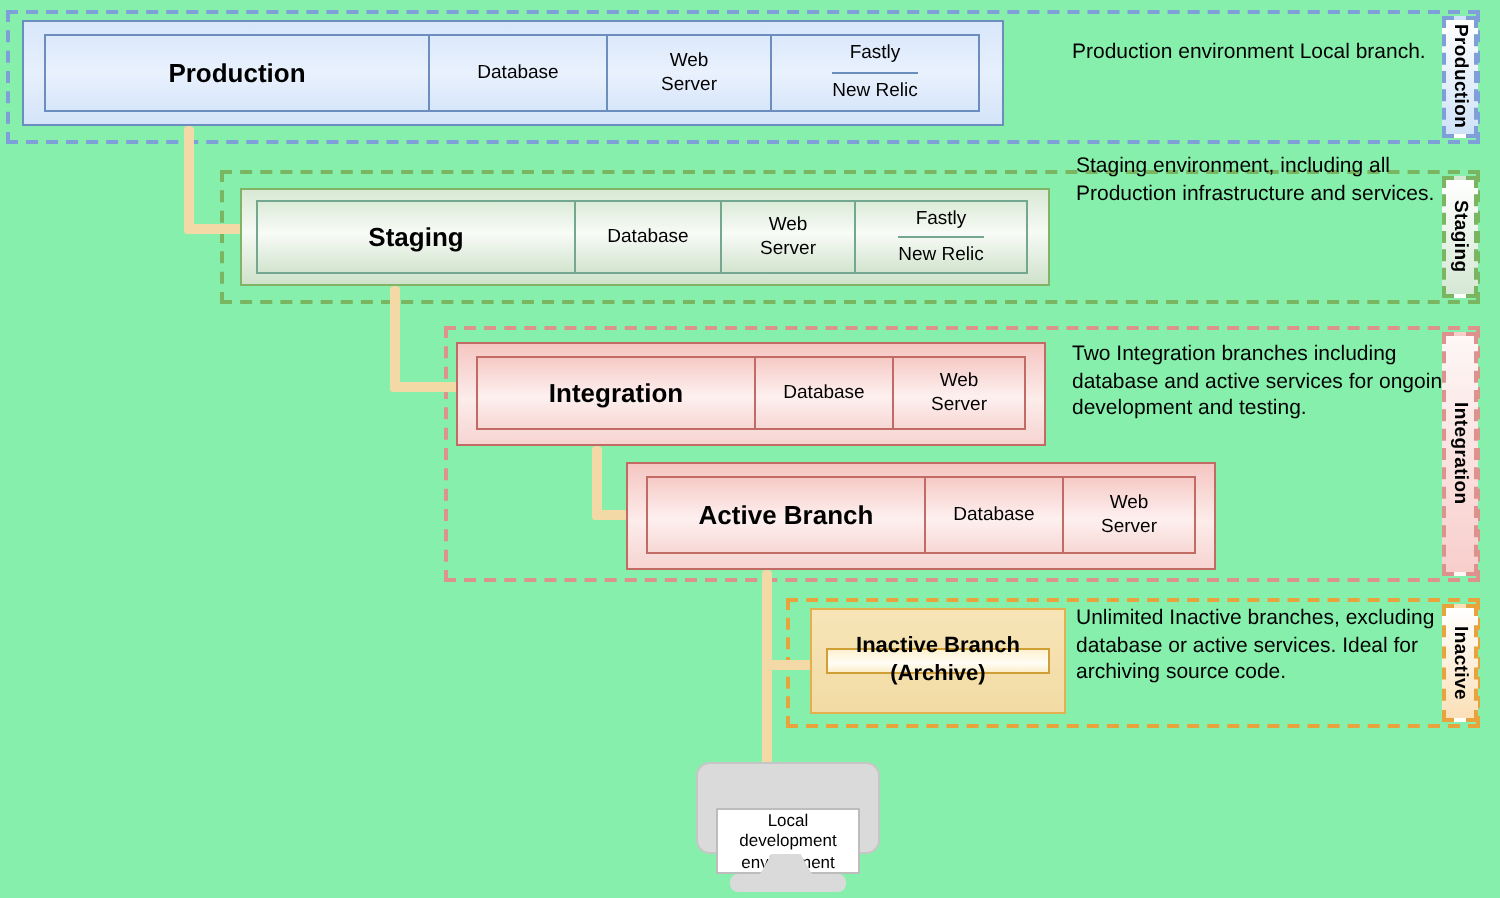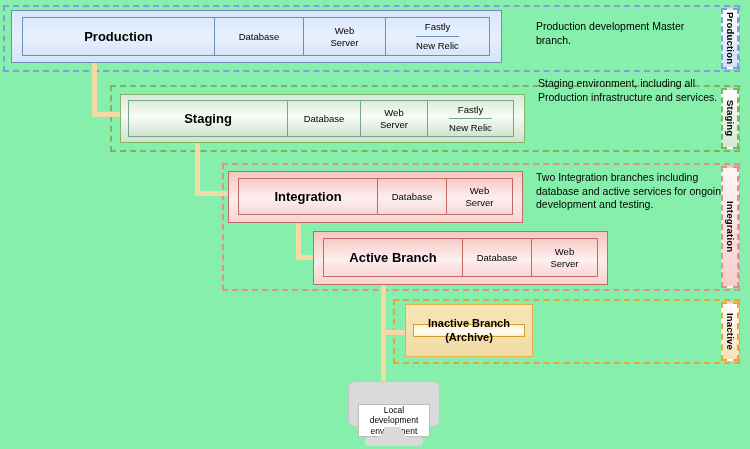--- a/index.html
+++ b/index.html
@@ -89,21 +89,21 @@
       <span>Database</span>
       </div>
     <div class="cell svc" style="flex:0 0 83px;">
       <span>Web Server</span>
       </div>
     <div class="cell stack" style="flex:0 0 105px;">
       <div class="half">Fastly</div>
       <div class="half">New Relic</div>
     </div>
   </div>
-  <div class="desc" style="left:536px;top:20px;width:178px;">Production development Master branch.</div>
+  <div class="desc" style="left:536px;top:20px;width:178px;">Production environment Local branch.</div>
   <div class="tab blue" style="left:721px;top:8px;width:18px;height:61px;">Production</div>
 
   <div class="env-box green" style="left:120px;top:94px;width:405px;height:49px;padding:5px 7px;">
     <div class="cell title-cell" style="flex:0 0 160px;">Staging</div>
     <div class="cell svc" style="flex:0 0 74px;">
       <span>Database</span>
       </div>
     <div class="cell svc" style="flex:0 0 68px;">
       <span>Web Server</span>
       </div>
@@ -133,20 +133,21 @@
       <span>Database</span>
       </div>
     <div class="cell svc" style="flex:0 0 67px;">
       <span>Web Server</span>
       </div>
   </div>
 
   <div class="env-box orange-box" style="left:405px;top:304px;width:128px;height:53px;padding:19px 7px;">
     <div class="inactive-inner">Inactive Branch (Archive)</div>
   </div>
+  <div class="desc" style="left:538px;top:303px;width:192px;">Unlimited Inactive branches, excluding database or active services. Ideal for archiving source code.</div>
   <div class="tab orange" style="left:721px;top:302px;width:18px;height:59px;">Inactive</div>
 
   <div class="monitor" style="left:348px;top:381px;width:92px;height:65px;">
     <div class="frame"></div>
     <div class="screen">Local development environment</div>
     <div class="neck"></div>
     <div class="base"></div>
   </div>
 
 </div>

